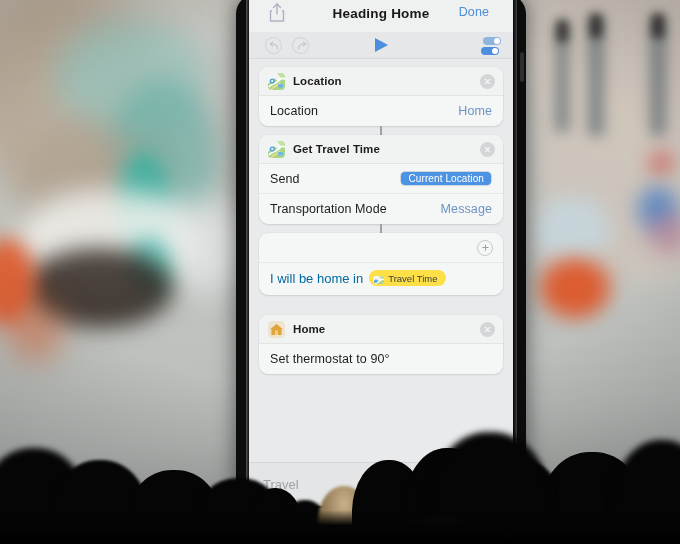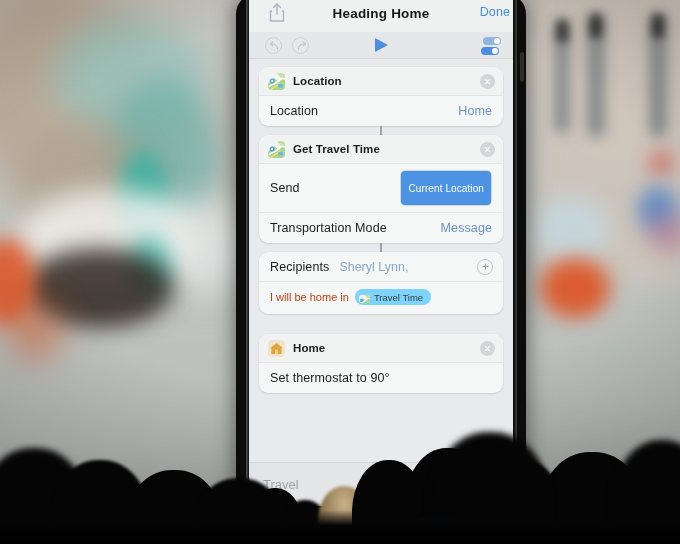--- a/index.html
+++ b/index.html
@@ -112,21 +112,21 @@
     position: absolute; left: 18px; top: 8px;
     width: 20px; height: 22px;
     opacity: 0.62;
   }
   .nav-title {
     width: 100%; text-align: center;
     font-size: 13.5px; font-weight: bold; color: #18181a;
     letter-spacing: 0.2px;
   }
   .nav-done {
-    position: absolute; right: 3px; top: 11px;
+    position: absolute; right: 24px; top: 11px;
     font-size: 12.5px; color: #4b8fd6;
     letter-spacing: 0.1px;
   }
 
   
   .toolbar {
     position: relative;
     height: 27px;
     background: #e6e7e8;
     border-bottom: 1px solid #d6d8d9;
@@ -229,21 +229,21 @@
     letter-spacing: 0.1px;
   }
   .row-value.blue { color: #6b93c4; }
 
   
   .segmented {
     display: flex;
     border: 1px solid #cfd6dd;
     border-radius: 5px;
     overflow: hidden;
-    height: 36px;
+    height: 15px;
   }
   .seg {
     font-size: 10px;
     padding: 0 7px;
     display: flex; align-items: center;
     letter-spacing: 0.1px;
     white-space: nowrap;
   }
   .seg.active { background: #4d93e3; color: #ffffff; }
   .seg.inactive { background: #eef1f3; color: #a8b4bf; }
@@ -254,24 +254,24 @@
   .plus-btn {
     position: absolute; right: 10px; top: 50%; margin-top: -8px;
     width: 16px; height: 16px; border-radius: 50%;
     border: 1px solid #c3c8cb;
     display: flex; align-items: center; justify-content: center;
   }
   .plus-btn svg { display: block; }
 
   
   .msg-row { display: flex; align-items: center; gap: 6px; padding: 7px 11px 9px 11px; }
-  .msg-text { font-size: 11px; color: #c2410c; }
+  .msg-text { font-size: 13px; color: #0369a1; }
   .token {
     display: inline-flex; align-items: center; gap: 4px;
-    background: #7dd3fc;
+    background: #fde047;
     border-radius: 9px;
     padding: 2px 8px 2px 4px;
     height: 16px;
   }
   .token-icon { width: 11px; height: 11px; border-radius: 2.5px; overflow: hidden; position: relative; }
   .token-label { font-size: 9.5px; color: #3c3c40; }
 
   
   .searchbar {
     position: absolute; left: 0; bottom: 0;
@@ -452,24 +452,20 @@
             <span class="row-label">Transportation Mode</span>
             <span class="row-value blue">Message</span>
           </div>
         </div>
 
         <div class="connector"></div>
 
         <div class="card">
 
           <div class="card-row">
-            <span class="recip-left">
-              <span class="row-label">Recipients</span>
-              <span class="recip-name">Sheryl Lynn,</span>
-            </span>
             <span class="plus-btn">
               <svg width="9" height="9" viewBox="0 0 9 9">
                 <path d="M4.5 1.9 L4.5 7.1 M1.9 4.5 L7.1 4.5" stroke="#9aa0a4" stroke-width="1.05" stroke-linecap="round"></path>
               </svg>
             </span>
           </div>
 
           <div class="msg-row">
             <span class="msg-text">I will be home in</span>
             <span class="token">

